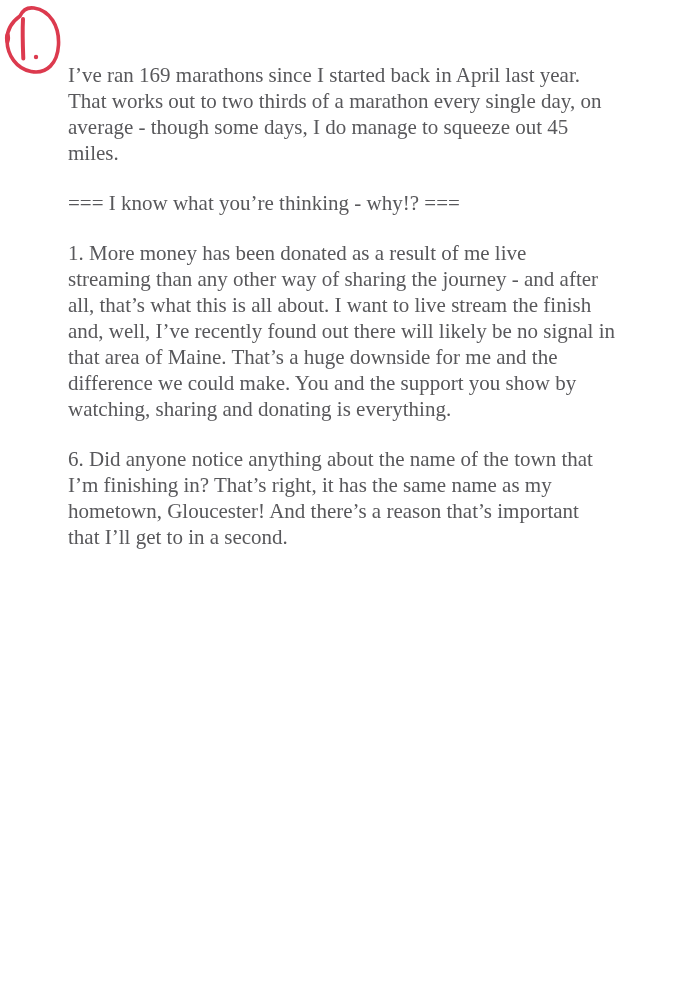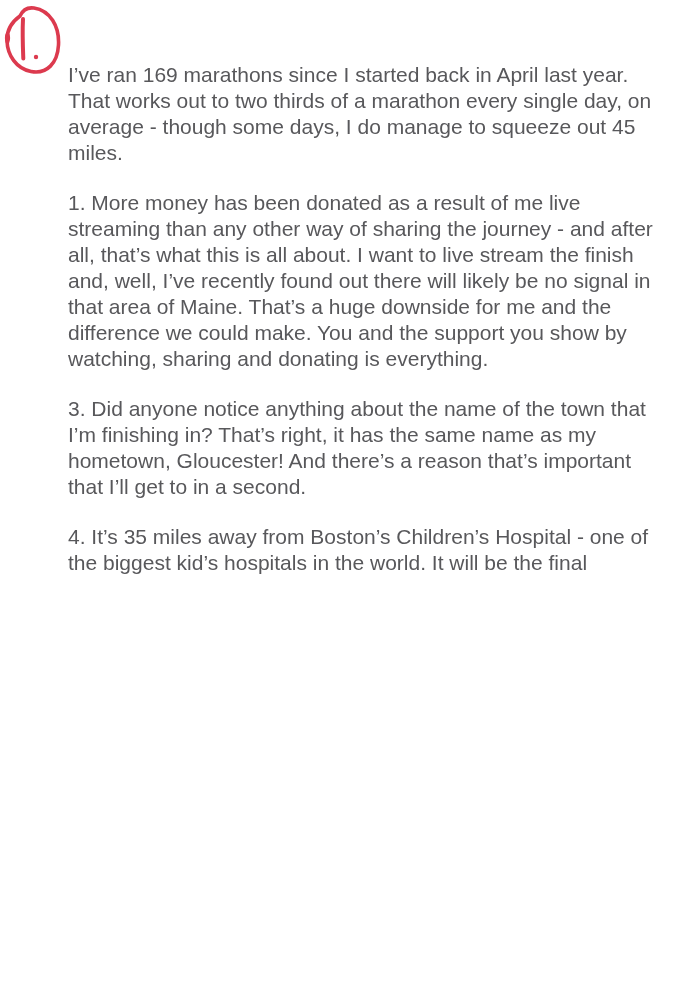--- a/index.html
+++ b/index.html
@@ -27,20 +27,21 @@
     top: 62px;
     width: 620px;
     color: #58585b;
     font-size: 21px;
     line-height: 26px;
     font-weight: 400;
   }
   .post p {
     margin: 0 0 24px 0;
     white-space: pre-line;
+    font-family: Liberation Serif, serif;
   }
   .misspelled {
     text-decoration: underline;
     text-decoration-style: dotted;
     text-decoration-color: #e05a60;
     text-decoration-thickness: 2px;
     text-underline-offset: 3px;
   }
 </style>
 </head>
@@ -62,32 +63,31 @@
 
   <div class="post">
     <p>I’ve ran 169 marathons since I started back in April last year.
 That works out to two thirds of a marathon every single day, on
 average - though some days, I do manage to squeeze out 45
 miles.</p>
 
 
 
 
+    <p>=== I know what you’re thinking - why!? ===</p>
 
     <p>1. More money has been donated as a result of me live
 streaming than any other way of sharing the journey - and after
 all, that’s what this is all about. I want to live stream the finish
 and, well, I’ve recently found out there will likely be no signal in
 that area of Maine. That’s a huge downside for me and the
 difference we could make. You and the support you show by
 watching, sharing and donating is everything.</p>
 
 
-    <p>3. Did anyone notice anything about the name of the town that
+    <p>6. Did anyone notice anything about the name of the town that
 I’m finishing in? That’s right, it has the same name as my
 hometown, Gloucester! And there’s a reason that’s important
 that I’ll get to in a second.</p>
 
-    <p>4. It’s 35 miles away from Boston’s Children’s Hospital - one of
-the biggest kid’s hospitals in the world. It will be the final</p>
   </div>
 
 </div>
 
 </body></html>

